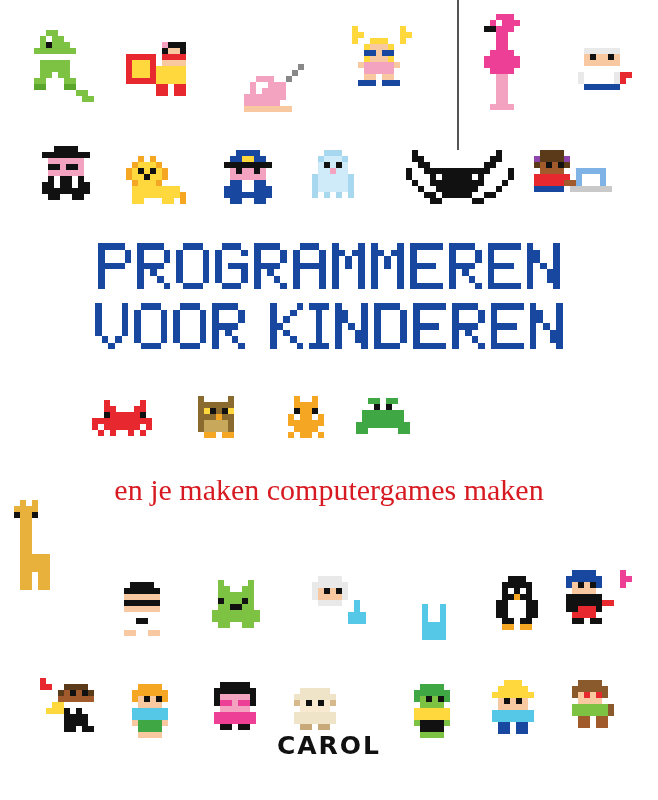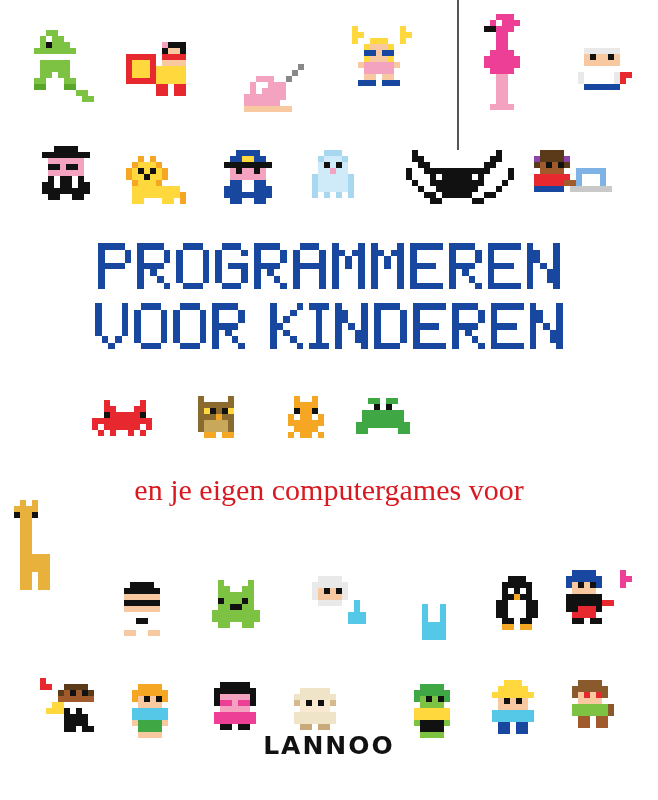--- a/index.html
+++ b/index.html
@@ -1863,21 +1863,21 @@
     <i style="grid-area:5/7/6/8;background:#3fa845"></i>
     <i style="grid-area:5/8/6/9;background:#3fa845"></i>
     <i style="grid-area:5/9/6/10;background:#3fa845"></i>
     <i style="grid-area:6/1/7/2;background:#3fa845"></i>
     <i style="grid-area:6/2/7/3;background:#3fa845"></i>
     <i style="grid-area:6/8/7/9;background:#3fa845"></i>
     <i style="grid-area:6/9/7/10;background:#3fa845"></i>
   </div>
 
   <div class="subtitle">
-    <div>en je eigen computergames voor</div>
+    <div>en je maken computergames maken</div>
   </div>
 
   <div class="sprite" style="left:14px; top:500px; width:84px; height:156px; grid-template-columns:repeat(14,6px); grid-auto-rows:6px;">
     <i style="grid-area:1/2/2/3;background:#e8b13b"></i>
     <i style="grid-area:1/4/2/5;background:#e8b13b"></i>
     <i style="grid-area:2/1/3/2;background:#e8b13b"></i>
     <i style="grid-area:2/2/3/3;background:#e8b13b"></i>
     <i style="grid-area:2/3/3/4;background:#e8b13b"></i>
     <i style="grid-area:2/4/3/5;background:#e8b13b"></i>
     <i style="grid-area:3/1/4/2;background:#111"></i>
@@ -2537,15 +2537,15 @@
     <i style="grid-area:7/3/8/4;background:#a05a2c"></i>
     <i style="grid-area:7/4/8/5;background:#a05a2c"></i>
     <i style="grid-area:7/6/8/7;background:#a05a2c"></i>
     <i style="grid-area:7/7/8/8;background:#a05a2c"></i>
     <i style="grid-area:8/3/9/4;background:#a05a2c"></i>
     <i style="grid-area:8/4/9/5;background:#a05a2c"></i>
     <i style="grid-area:8/6/9/7;background:#a05a2c"></i>
     <i style="grid-area:8/7/9/8;background:#a05a2c"></i>
   </div>
 
-  <div class="publisher">LANNOO</div>
+  <div class="publisher">CAROL</div>
 
 </div>
 
 </body></html>

